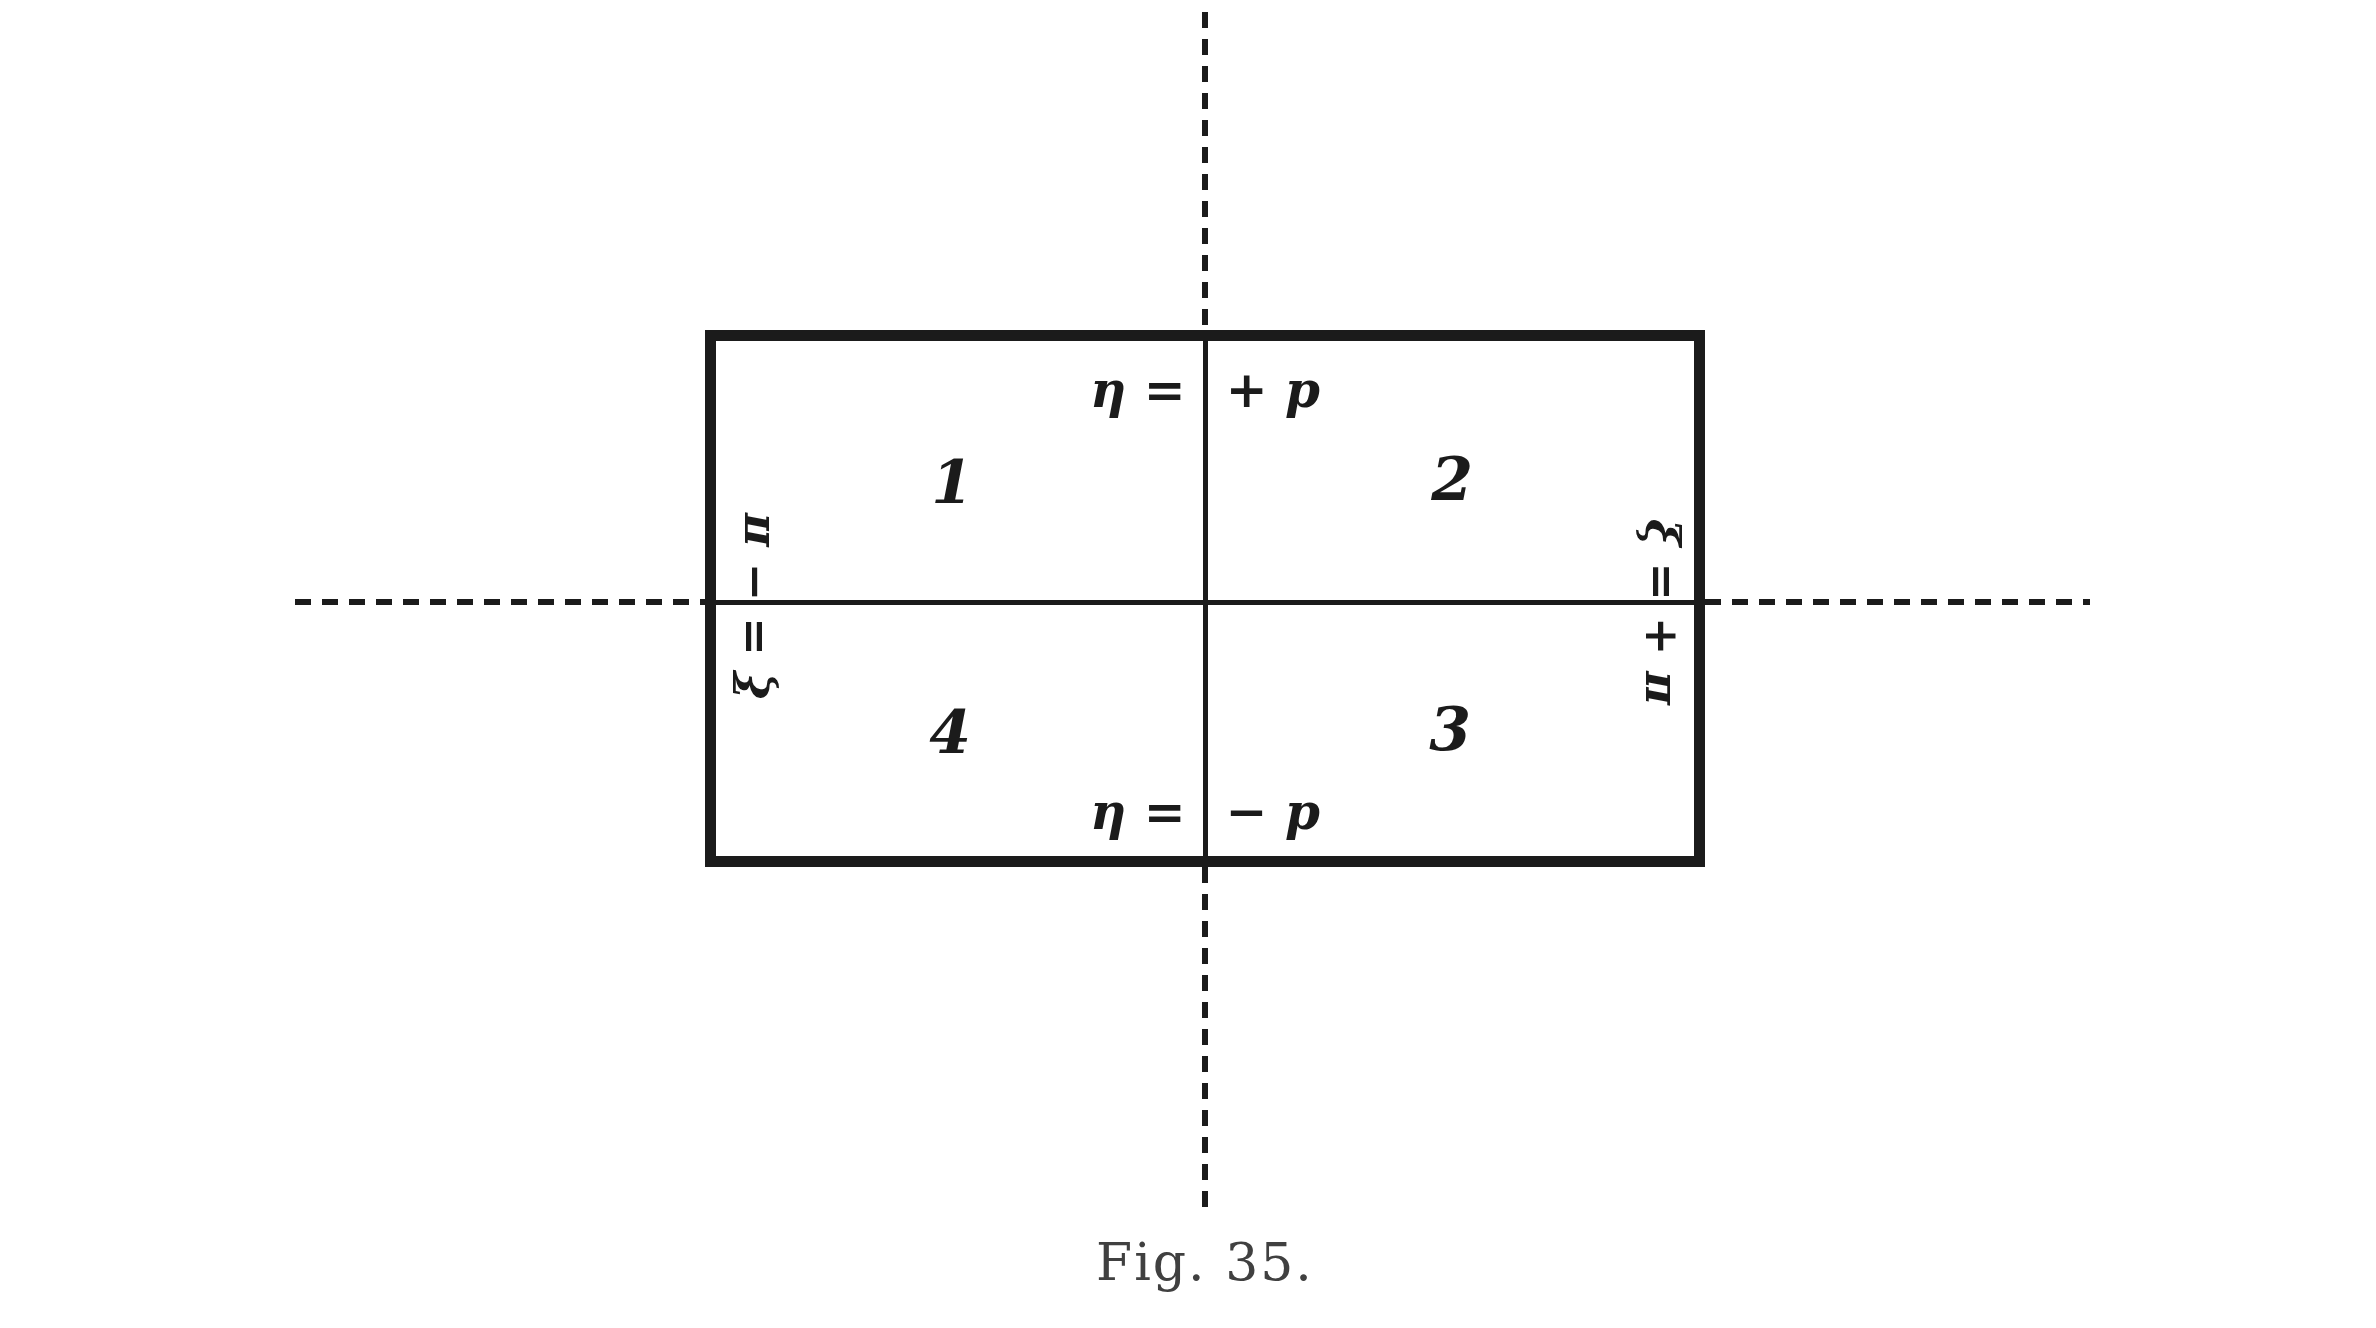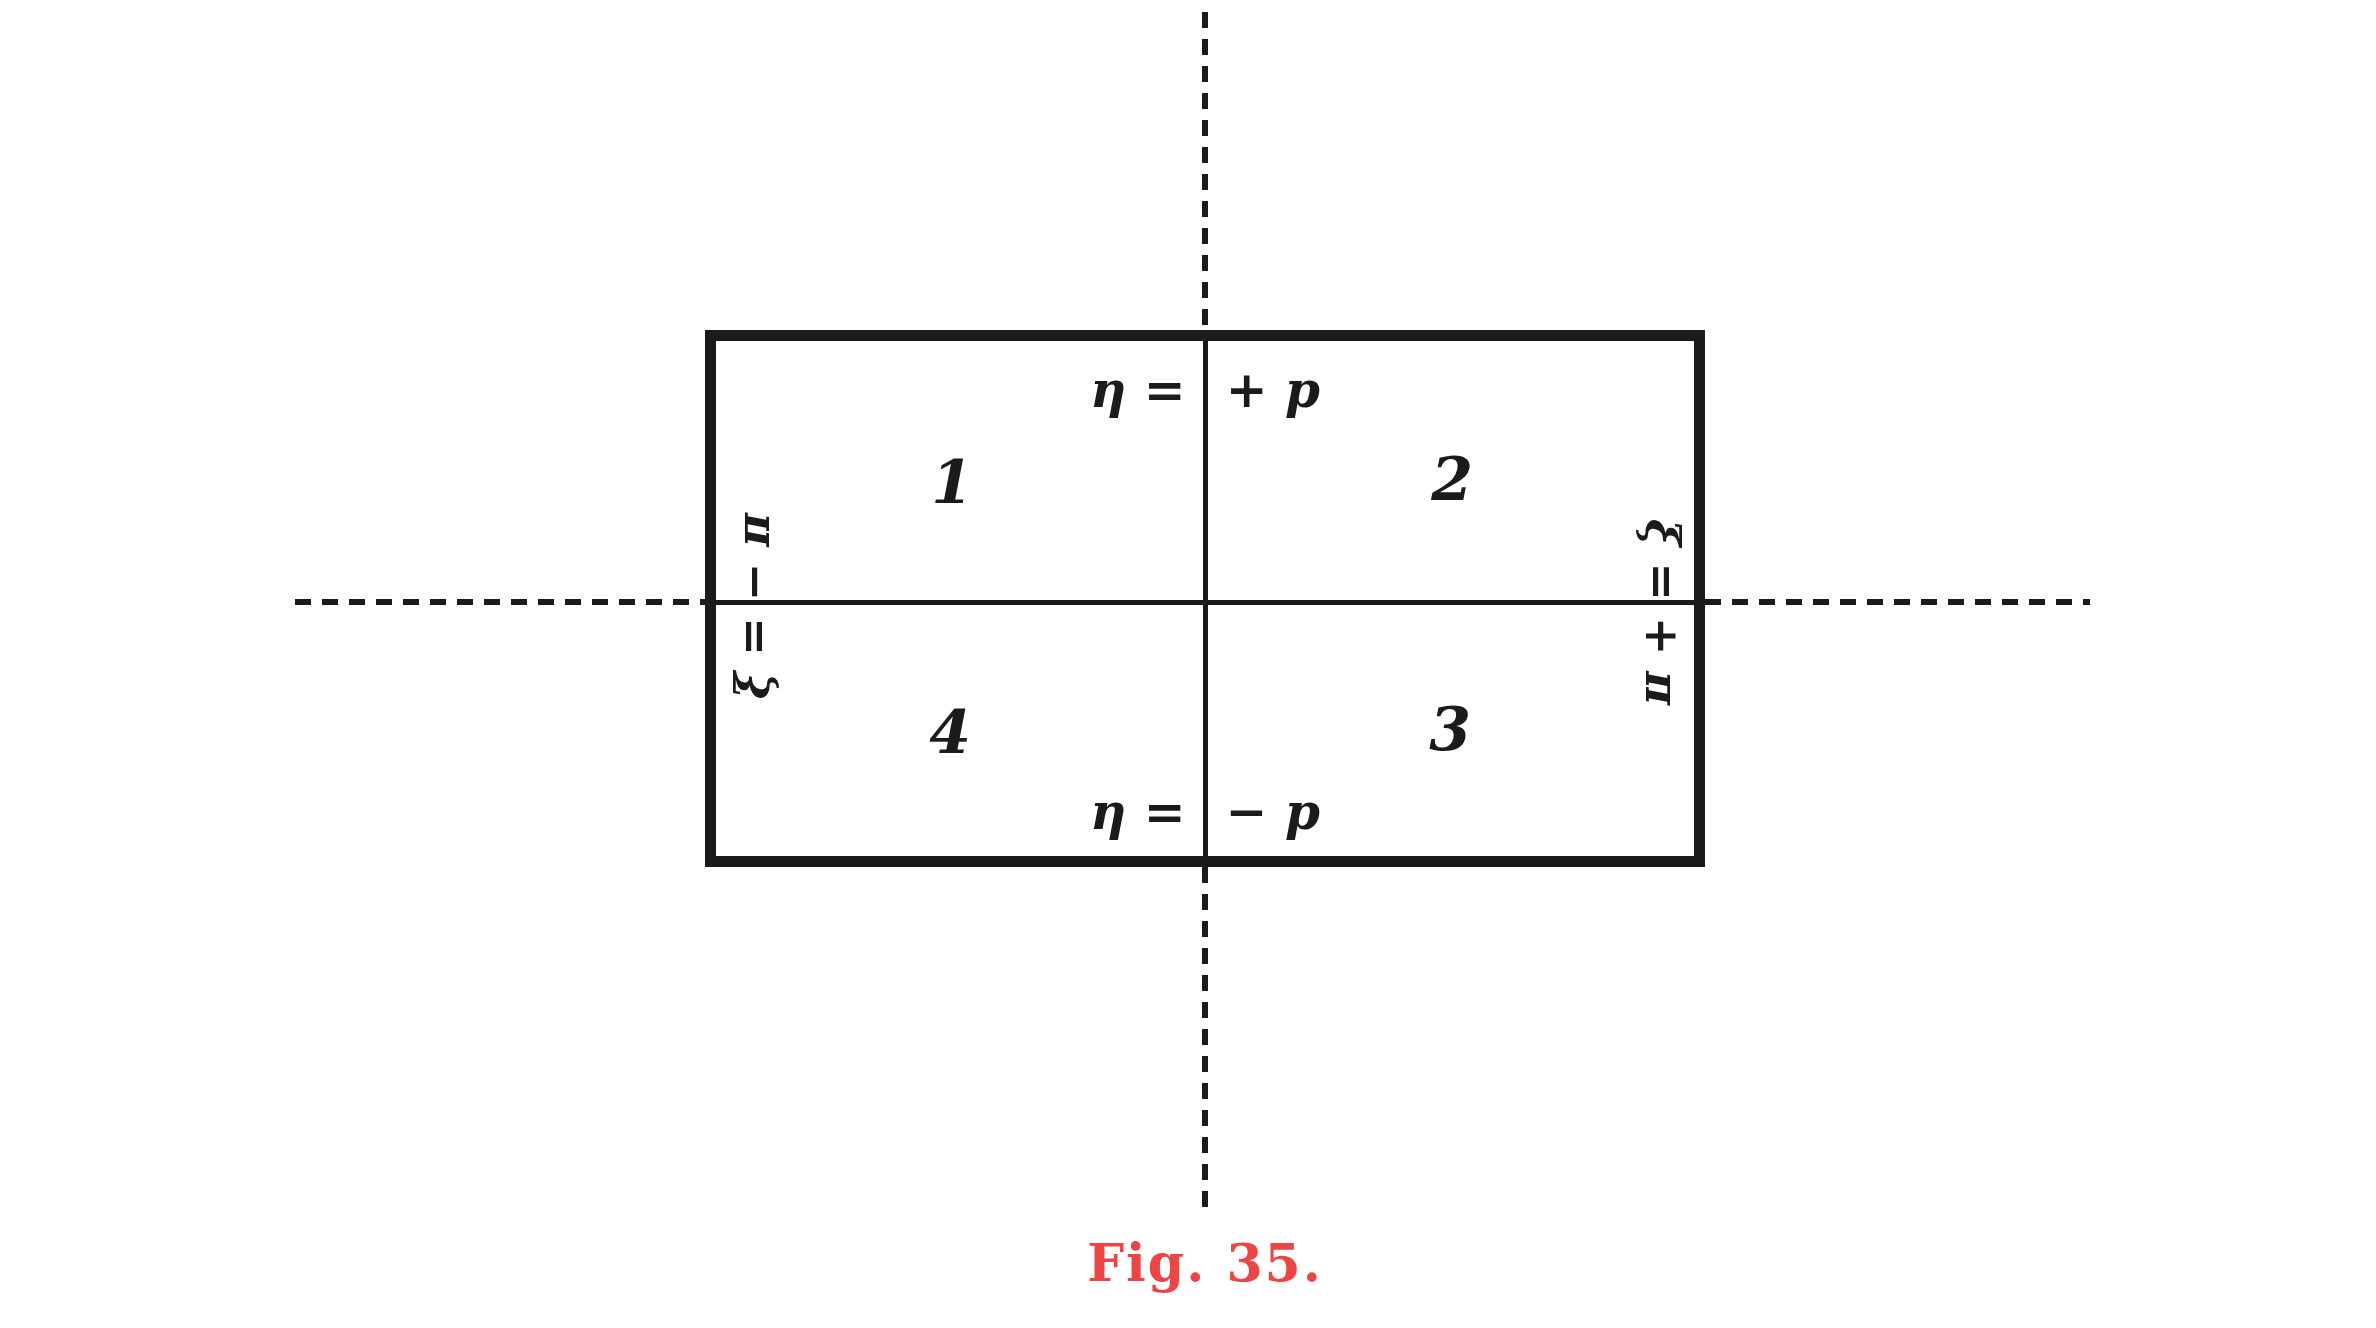--- a/index.html
+++ b/index.html
@@ -99,24 +99,24 @@
     top: 612px;
     transform: translate(-50%, -50%) rotate(90deg);
   }
 
   
   .caption {
     position: absolute;
     left: 1205px;
     top: 1262px;
     transform: translate(-50%, -50%);
-    font-weight: 700;
+    font-weight: 400;
     font-size: 52px;
     letter-spacing: 2px;
-    color: #ef4444;
+    color: #404040;
     white-space: nowrap;
   }
 </style>
 </head>
 <body>
 
 <div class="canvas">
 
   <div class="axis-dashed-v" style="left: 1202px; top: 12px;  height: 318px;"></div>
   <div class="axis-dashed-v" style="left: 1202px; top: 867px; height: 345px;"></div>

